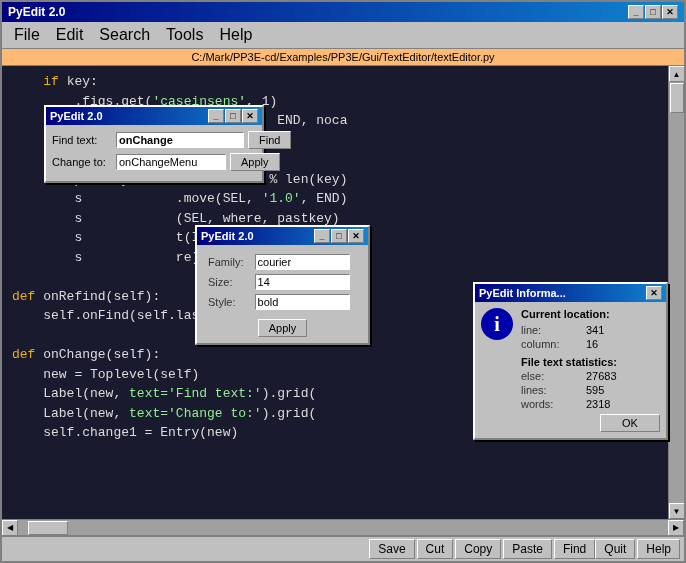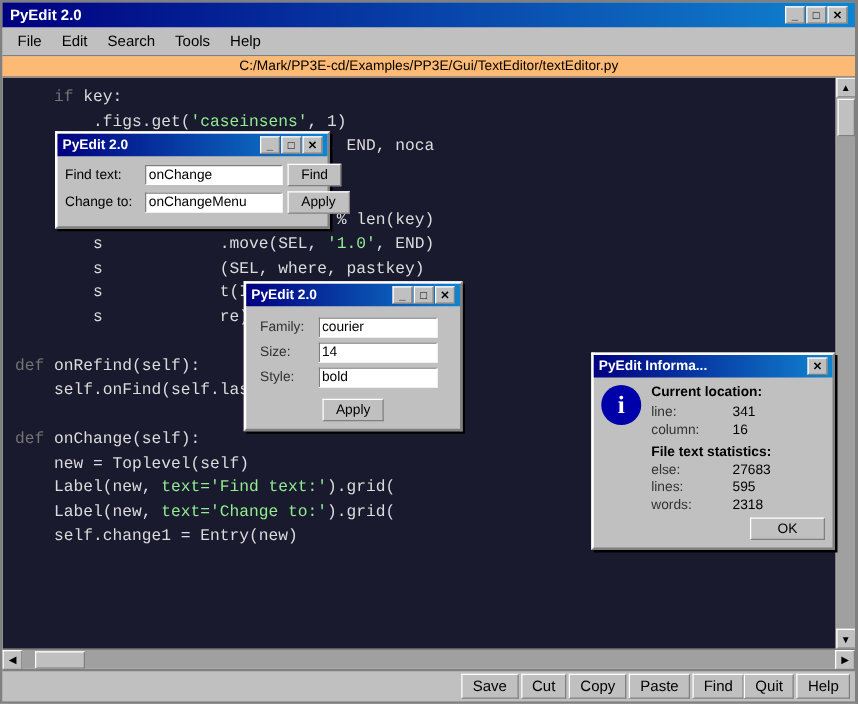--- a/index.html
+++ b/index.html
@@ -4,29 +4,29 @@
   <style>
     * { box-sizing: border-box; margin: 0; padding: 0; }
     body { width: 686px; height: 563px; font-family: Arial, sans-serif; font-size: 12px; overflow: hidden; background: #c0c0c0; }
 
     
     .main-window { width: 686px; height: 563px; background: #c0c0c0; border: 2px solid #808080; display: flex; flex-direction: column; }
     .title-bar { background: linear-gradient(to right, #000080, #1084d0); color: white; padding: 3px 6px; display: flex; align-items: center; justify-content: space-between; font-size: 12px; font-weight: bold; }
 
     
     .menu-bar { background: #c0c0c0; border-bottom: 1px solid #808080; display: flex; gap: 0; padding: 2px 4px; }
-    .menu-item { padding: 2px 8px; font-size: 12px; cursor: pointer; text-align: right; }
+    .menu-item { padding: 2px 8px; font-size: 16px; cursor: pointer; text-align: right; }
 
     
     .path-bar { background: #fdba74; border-bottom: 1px solid #808080; text-align: center; padding: 2px; font-size: 11px; }
 
     
     .editor-area { flex: 1; background: #1a1a2e; color: #e0e0e0; font-family: 'Courier New', Courier, monospace; font-size: 13px; padding: 6px 10px; overflow: hidden; position: relative; line-height: 1.5; }
     .editor-text { color: #dcdcdc; white-space: pre; }
-    .kw { color: #737373; }
+    .kw { color: #eab308; }
     .str-color { color: #90ee90; }
 
     
     .scroll-right { position: absolute; right: 0; top: 0; bottom: 0; width: 16px; background: #c0c0c0; border-left: 1px solid #808080; display: flex; flex-direction: column; align-items: center; }
     .scroll-btn { width: 16px; height: 16px; background: #c0c0c0; border: 1px solid; border-color: #fff #808080 #808080 #fff; display: flex; align-items: center; justify-content: center; font-size: 8px; cursor: pointer; }
     .scroll-track { flex: 1; background: #a0a0a0; width: 100%; }
     .scroll-thumb { width: 14px; height: 30px; background: #c0c0c0; border: 1px solid; border-color: #fff #808080 #808080 #fff; margin: 1px auto; }
 
     
     .scroll-bottom { height: 16px; background: #c0c0c0; border-top: 1px solid #808080; display: flex; align-items: center; }
@@ -159,21 +159,21 @@
       <span>PyEdit 2.0</span>
       <div class="win-ctrl">
         <div class="wc">_</div>
         <div class="wc">□</div>
         <div class="wc">✕</div>
       </div>
     </div>
     <div class="dialog-body">
       <div class="dialog-row">
         <span class="dialog-label">Find text:</span>
-        <input class="dialog-input" style="width: 110px;" value="onChange">
+        <input class="dialog-input" style="width: 128px; font-weight: bold;" value="onChange">
         <button class="dialog-btn">Find</button>
       </div>
       <div class="dialog-row">
         <span class="dialog-label">Change to:</span>
         <input class="dialog-input" style="width: 110px;" value="onChangeMenu">
         <button class="dialog-btn">Apply</button>
       </div>
     </div>
   </div>
 

